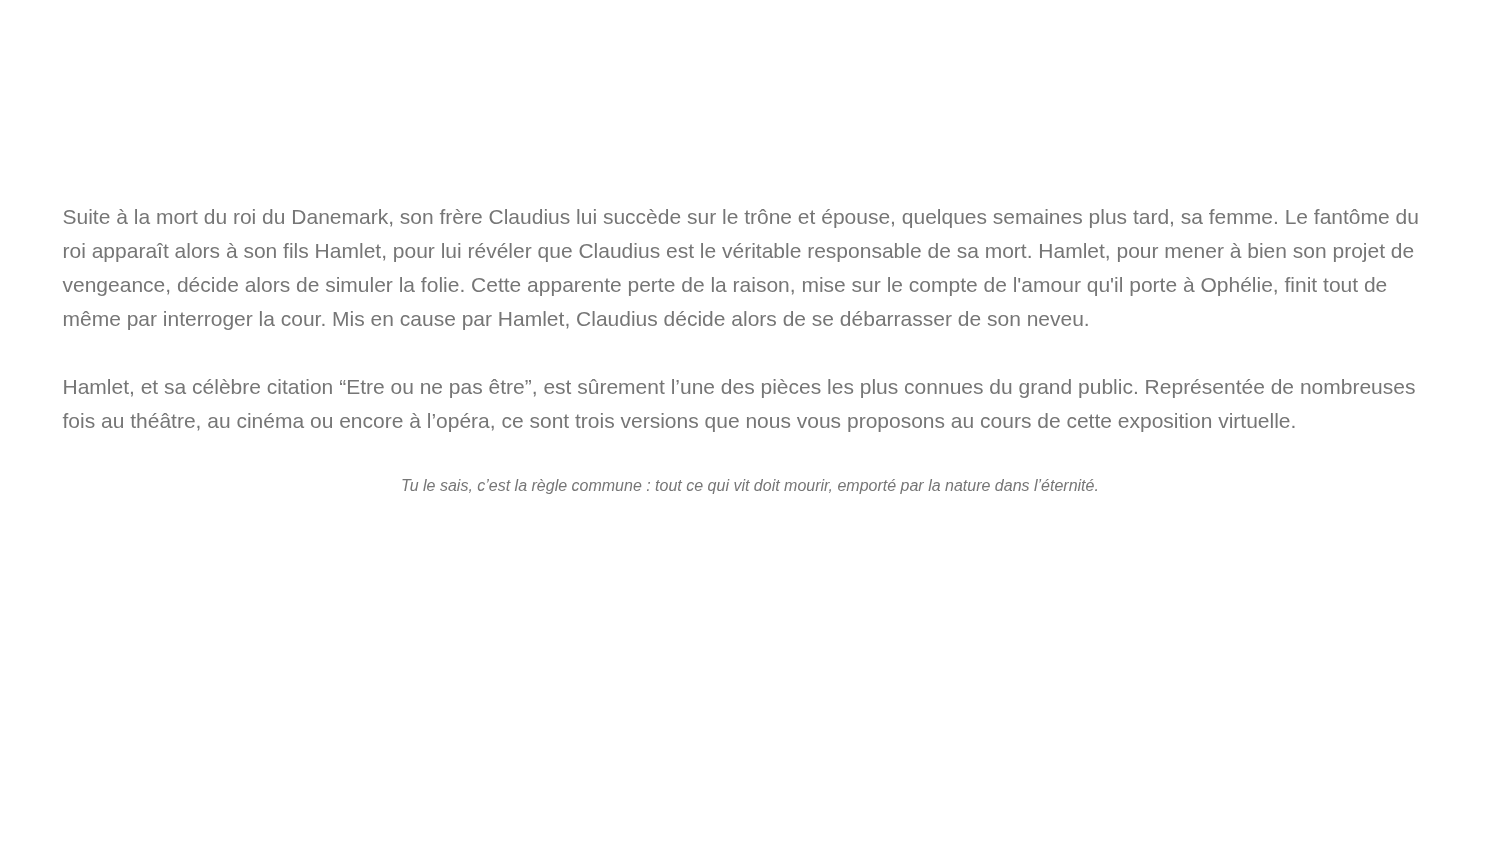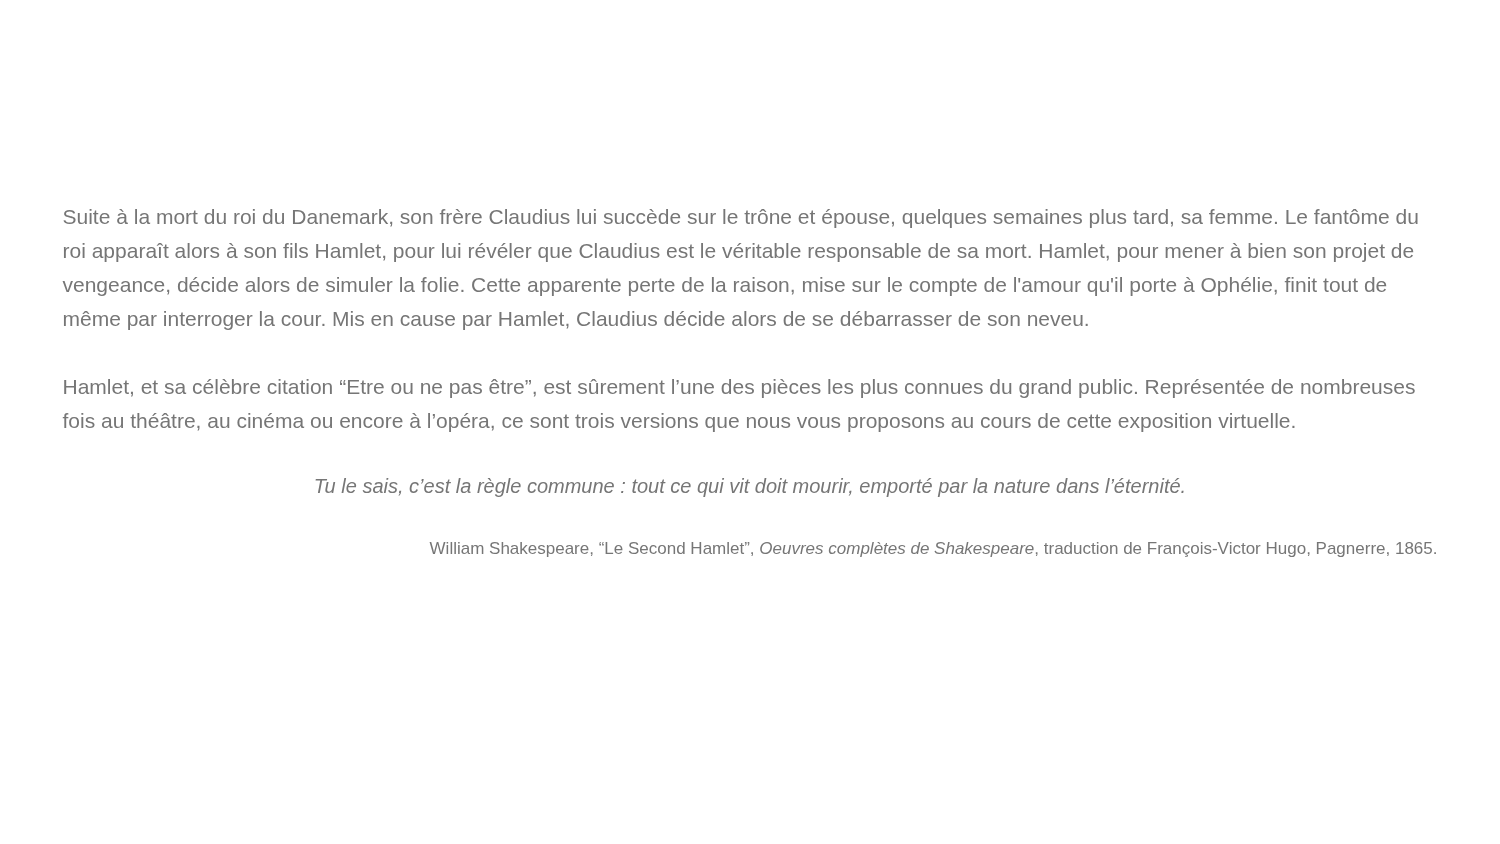--- a/index.html
+++ b/index.html
@@ -26,21 +26,21 @@
     font-size: 21px;
     line-height: 34px;
     margin: 0 0 34px 0;
     text-align: left;
     color: #767676;
   }
   .lead-italic {
   }
   blockquote.quote {
     font-style: italic;
-    font-size: 20px;
+    font-size: 16px;
     line-height: 28px;
     text-align: center;
     margin: 32px 0 32px 0;
     padding: 0;
     color: #767676;
   }
   .citation {
     font-size: 17px;
     line-height: 26px;
     text-align: right;
@@ -57,16 +57,15 @@
 <div class="page">
   <div class="content">
 
     <p class="body-text"><span>Suite à la mort du roi du Danemark, son frère Claudius lui succède sur le trône et épouse, quelques semaines plus tard, sa femme. Le fantôme du roi apparaît alors à son fils Hamlet, pour lui révéler que Claudius est le véritable responsable de sa mort. Hamlet, pour mener à bien son projet de vengeance, décide alors de simuler la folie. Cette apparente perte de la raison, mise sur le compte de l'amour qu'il porte à Ophélie, finit tout de même par interroger la cour. Mis en cause par Hamlet, Claudius décide alors de se débarrasser de son neveu.</span></p>
 
     <p class="body-text"><span class="lead-italic">Hamlet,</span><span> et sa célèbre citation “Etre ou ne pas être”, est sûrement l’une des pièces les plus connues du grand public. Représentée de nombreuses fois au théâtre, au cinéma ou encore à l’opéra, ce sont trois versions que nous vous proposons au cours de cette exposition virtuelle.</span></p>
 
     <blockquote class="quote">Tu le sais, c’est la règle commune : tout ce qui vit doit mourir, emporté par la nature dans l’éternité.</blockquote>
 
 
-    <div class="citation"><span>William Shakespeare, “Le Second Hamlet”, </span><span class="work-italic">Oeuvres complètes de Shakespeare</span><span>, traduction de François-Victor Hugo, Pagnerre, 1865.</span></div>
 
   </div>
 </div>
 
 </body></html>

